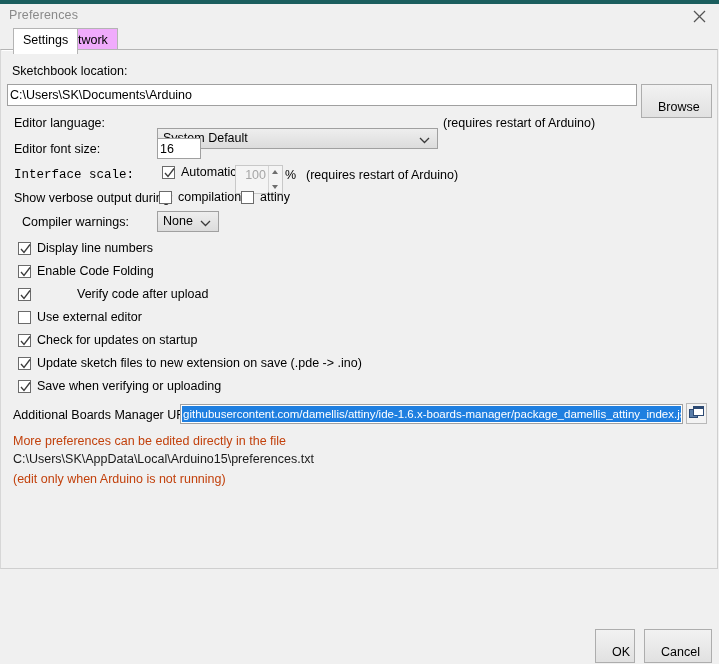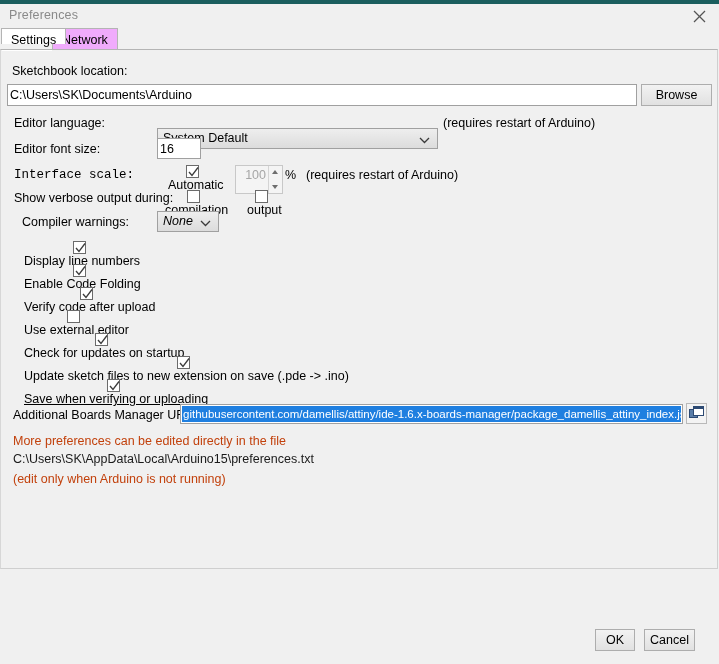--- a/index.html
+++ b/index.html
@@ -67,25 +67,25 @@
     box-sizing: border-box;
     padding: 2px 9px 0 9px;
     font-size: 12.5px;
     line-height: 19px;
     border: 1px solid #b4b4b4;
     border-bottom: none;
     cursor: default;
     white-space: nowrap;
   }
   .tab.active {
-    left: 1px;
+    left: 13px;
     background: #ffffff;
     border-color: #b4b4b4;
     z-index: 3;
-    height: 16px;
+    height: 26px;
   }
   .tab.inactive {
     left: 52px;
     background: #f0abfc;
     z-index: 2;
   }
   
   .panel {
     position: absolute;
     left: 0; top: 49px;
@@ -129,21 +129,21 @@
   .btn {
     position: absolute;
     box-sizing: border-box;
     background: linear-gradient(#f2f2f2, #e1e1e1);
     border: 1px solid #adadad;
     font-family: "Liberation Sans", sans-serif;
     font-size: 12.5px;
     color: #000;
     text-align: center;
     cursor: default;
-    padding: 4px;
+    padding: 16px;
     line-height: 1;
   }
   
   .combo {
     position: absolute;
     box-sizing: border-box;
     background: linear-gradient(#eeeeee, #dcdcdc);
     border: 1px solid #a0a0a0;
     font-size: 12.5px;
     color: #000;
@@ -159,21 +159,20 @@
     right: 7px; top: 50%;
     margin-top: -2px;
   }
   
   .cbrow {
     position: absolute;
     display: flex;
     align-items: center;
     white-space: nowrap;
     cursor: default;
-    flex-direction: column;
   }
   .cbox {
     width: 13px; height: 13px;
     box-sizing: border-box;
     background: #ffffff;
     border: 1px solid #6b6b6b;
     position: relative;
     flex: 0 0 auto;
   }
   .cbox svg { position:absolute; left:1px; top:1px; }
@@ -335,26 +334,26 @@
 
   <div class="lbl" style="left:14px; top:191px;">Show verbose output during:</div>
 
   <div class="cbrow" style="left:159px; top:190px;">
     <span class="cbox"></span>
     <span class="cbtext">compilation</span>
   </div>
 
   <div class="cbrow" style="left:241px; top:190px;">
     <span class="cbox"></span>
-    <span class="cbtext">output</span>
+    <span class="cbtext">attiny</span>
   </div>
 
   <div class="lbl" style="left:14px; top:215px;margin-left:8px;">Compiler warnings:</div>
 
-  <div class="combo" style="left:157px; top:211px; width:62px; height:21px;font-style:italic;">
+  <div class="combo" style="left:157px; top:211px; width:62px; height:21px;">
     <span class="combo-text">None</span>
     <svg class="chev" width="11" height="7" viewBox="0 0 11 7">
       <polyline points="1,1 5.5,5.5 10,1" fill="none" stroke="#3a3a3a" stroke-width="1.3"></polyline>
     </svg>
   </div>
 
   <div class="cbrow" style="left:18px; top:241px;">
     <span class="cbox">
       <svg width="11" height="11" viewBox="0 0 11 11">
         <polyline points="1,5 4,8.5 10,0.5" fill="none" stroke="#3c3c3c" stroke-width="1.3"></polyline>
@@ -365,21 +364,21 @@
 
   <div class="cbrow" style="left:18px; top:264px;align-items:center;">
     <span class="cbox">
       <svg width="11" height="11" viewBox="0 0 11 11">
         <polyline points="1,5 4,8.5 10,0.5" fill="none" stroke="#3c3c3c" stroke-width="1.3"></polyline>
       </svg>
     </span>
     <span class="cbtext">Enable Code Folding</span>
   </div>
 
-  <div class="cbrow" style="left:18px; top:287px;">
+  <div class="cbrow" style="left:18px; top:287px;gap:40px;">
     <span class="cbox">
       <svg width="11" height="11" viewBox="0 0 11 11">
         <polyline points="1,5 4,8.5 10,0.5" fill="none" stroke="#3c3c3c" stroke-width="1.3"></polyline>
       </svg>
     </span>
     <span class="cbtext">Verify code after upload</span>
   </div>
 
   <div class="cbrow" style="left:18px; top:310px;">
     <span class="cbox"></span>
@@ -397,21 +396,21 @@
 
   <div class="cbrow" style="left:18px; top:356px;">
     <span class="cbox">
       <svg width="11" height="11" viewBox="0 0 11 11">
         <polyline points="1,5 4,8.5 10,0.5" fill="none" stroke="#3c3c3c" stroke-width="1.3"></polyline>
       </svg>
     </span>
     <span class="cbtext">Update sketch files to new extension on save (.pde -&gt; .ino)</span>
   </div>
 
-  <div class="cbrow" style="left:18px; top:379px;text-decoration:underline;">
+  <div class="cbrow" style="left:18px; top:379px;">
     <span class="cbox">
       <svg width="11" height="11" viewBox="0 0 11 11">
         <polyline points="1,5 4,8.5 10,0.5" fill="none" stroke="#3c3c3c" stroke-width="1.3"></polyline>
       </svg>
     </span>
     <span class="cbtext">Save when verifying or uploading</span>
   </div>
 
   <div class="lbl" style="left:13px; top:408px;">Additional Boards Manager URLs:</div>
 
@@ -428,15 +427,15 @@
   </div>
 
   <div class="lbl lbl-grey" style="left:13px; top:434px;">More preferences can be edited directly in the file</div>
 
   <div class="path-bold" style="left:13px; top:452px;">C:\Users\SK\AppData\Local\Arduino15\preferences.txt</div>
 
   <div class="lbl lbl-grey" style="left:13px; top:472px;">(edit only when Arduino is not running)</div>
 
   <button class="btn" style="left:595px; top:629px; width:40px; height:22px;">OK</button>
 
-  <button class="btn" style="left:644px; top:629px; width:51px; height:22px;">Cancel</button>
+  <button class="btn" style="left:644px; top:629px; width:68px; height:22px;">Cancel</button>
 
 </div>
 
 </body></html>

